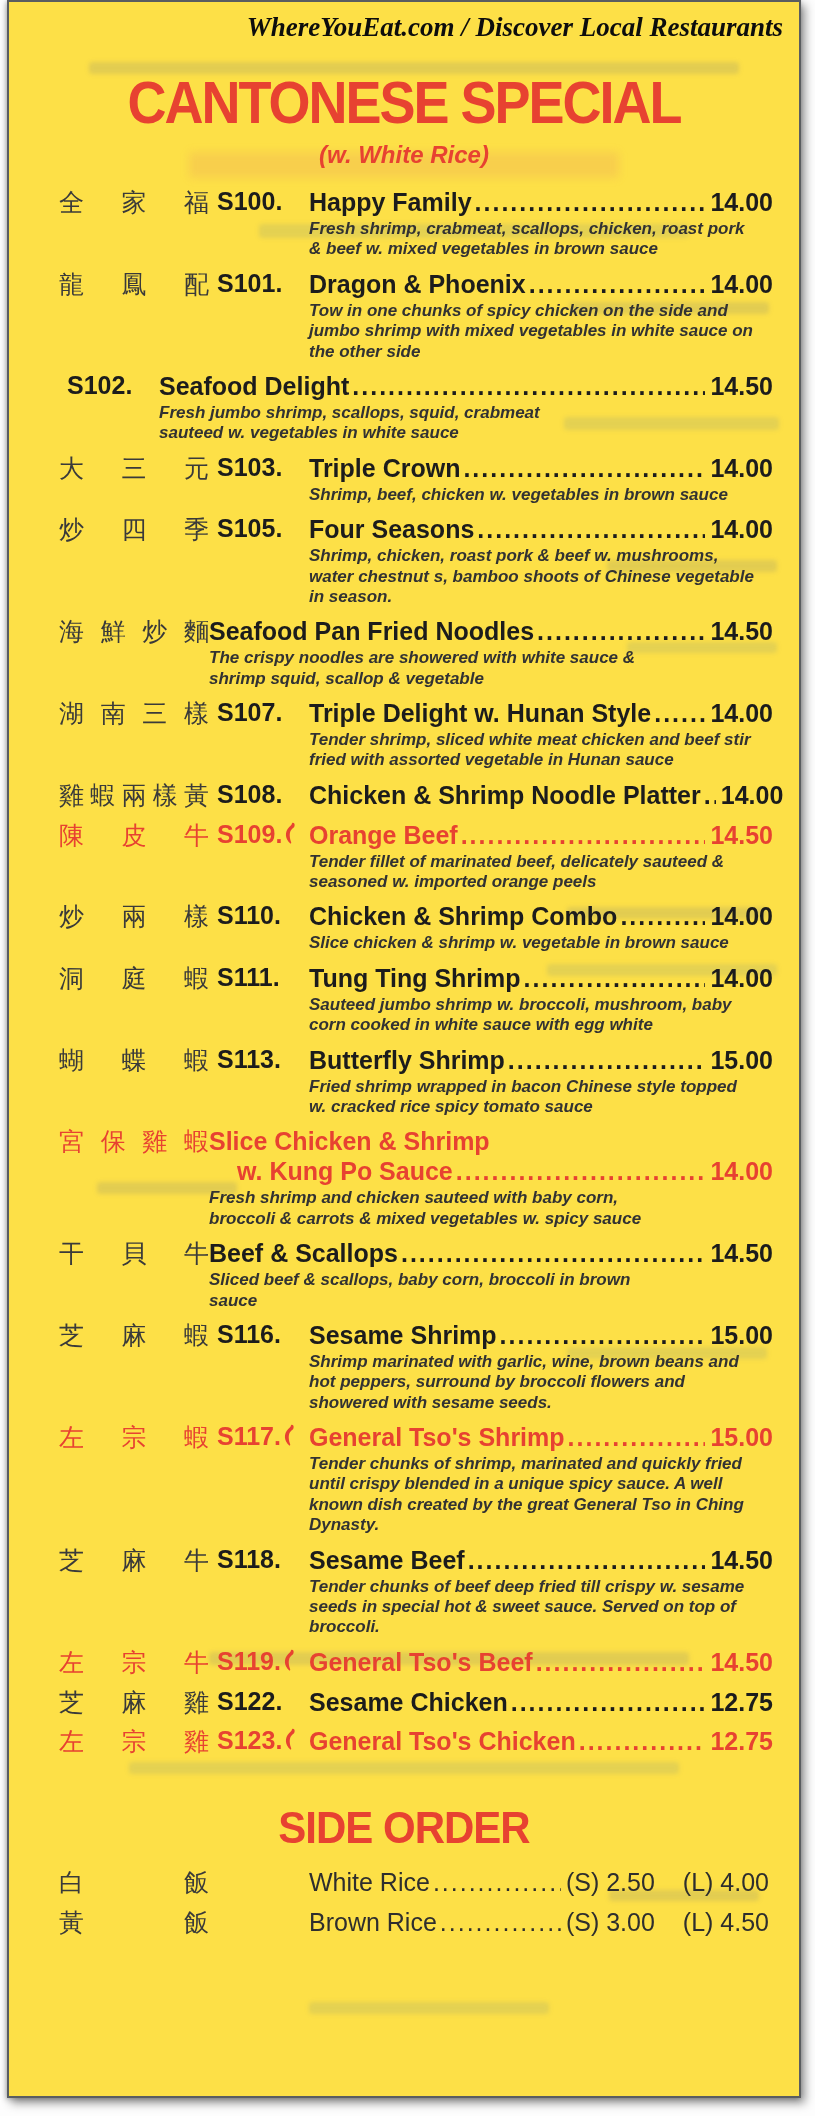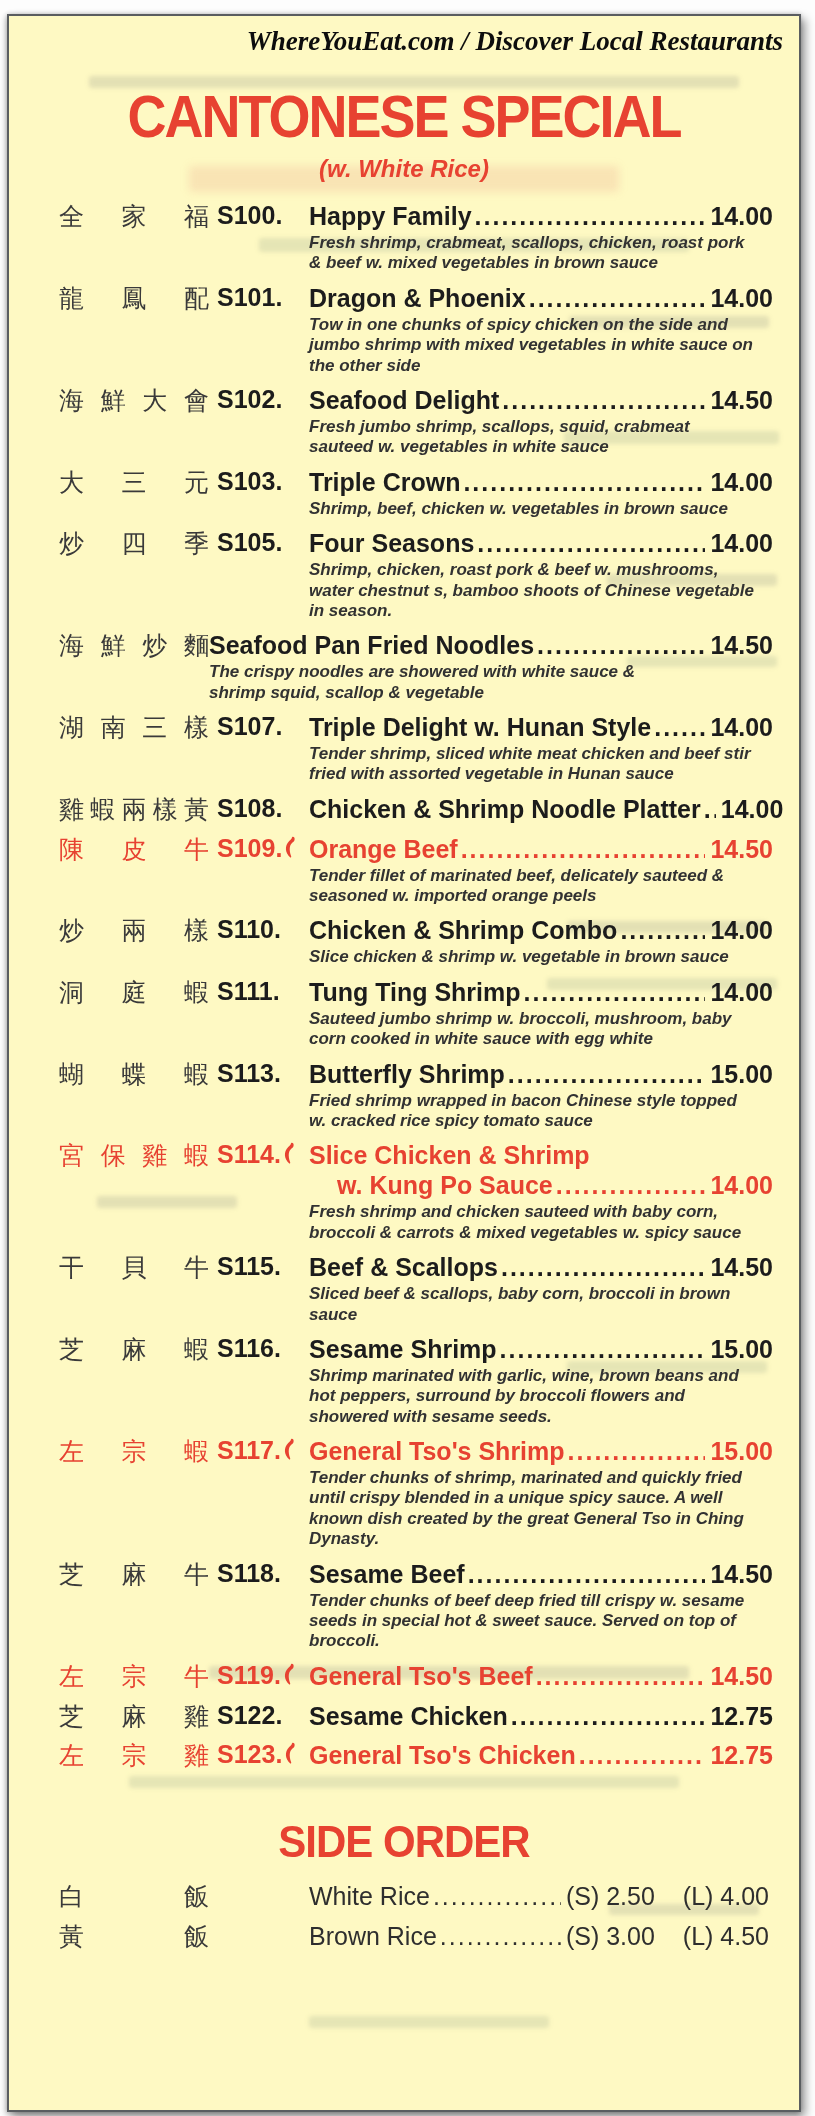--- a/index.html
+++ b/index.html
@@ -3,22 +3,22 @@
 <meta charset="utf-8">
 <style>
   html,body{margin:0;padding:0;}
   body{
     width:815px;height:2116px;position:relative;overflow:hidden;
     background:#fdfdfd;
     font-family:"Liberation Sans",sans-serif;
     -webkit-font-smoothing:antialiased;
   }
   .page{
-    position:absolute;left:7px;top:14px;width:790px;height:2094px;
-    background:#fef9c3;
+    position:absolute;left:7px;top:0;width:790px;height:2094px;
+    background:#fde047;
     border:2px solid #5a5d60;
     box-shadow:4px 5px 9px rgba(0,0,0,.42),-2px 2px 5px rgba(0,0,0,.16),0 -1px 4px rgba(0,0,0,.12);
     overflow:hidden;
   }
   
   .ghost{position:absolute;filter:blur(2px);border-radius:3px;pointer-events:none;}
   .g-gray{background:rgba(120,125,120,.20);}
   .g-green{background:rgba(130,150,125,.20);}
   .g-pink{background:rgba(225,120,105,.16);}
 
@@ -136,21 +136,20 @@
           <div class="nameline">
             <span class="name">Dragon &amp; Phoenix</span>
             <span class="dots">..........................................................................................</span>
             <span class="price">14.00</span>
           </div>
           <div class="desc">Tow in one chunks of spicy chicken on the side and jumbo shrimp with mixed vegetables in white sauce on the other side</div>
         </div>
   </div>
 
   <div class="item">
-    <div class="zh">海 鮮 大 會</div>
     <div class="code">
       <span class="code-text">S102.</span>
 
     </div>
     <div class="main">
           <div class="nameline">
             <span class="name">Seafood Delight</span>
             <span class="dots">..........................................................................................</span>
             <span class="price">14.50</span>
           </div>
@@ -294,45 +293,35 @@
             <span class="name">Butterfly Shrimp</span>
             <span class="dots">..........................................................................................</span>
             <span class="price">15.00</span>
           </div>
           <div class="desc">Fried shrimp wrapped in bacon Chinese style topped w. cracked rice spicy tomato sauce</div>
         </div>
   </div>
 
   <div class="item red">
     <div class="zh">宮 保 雞 蝦</div>
-    <div class="code">
-      <span class="code-text">S114.</span>
-      <svg class="chili" viewBox="0 0 18 30" aria-hidden="true">
-        <path fill="#e74231" d="M11.2 1.2 C 12.9 0.6, 14.6 1.8, 14.1 4.6 C 13.8 6.2, 12.6 7.4, 11.5 8.2 C 8.2 10.8, 6.6 16.2, 9.8 25.4 C 10.3 26.6, 9.4 27.4, 8.4 26.6 C 2.4 21.6, 1.2 12.4, 7.4 6.4 C 8.6 5.2, 9.8 4.2, 10.4 3.0 C 10.7 2.2, 10.9 1.4, 11.2 1.2 Z"></path>
-      </svg>
-    </div>
     <div class="main">
           <div class="nameline">
             <span class="name">Slice Chicken &amp; Shrimp</span>
           </div>
           <div class="nameline indent">
             <span class="name">w. Kung Po Sauce</span>
             <span class="dots">..........................................................................................</span>
             <span class="price">14.00</span>
           </div>
           <div class="desc">Fresh shrimp and chicken sauteed with baby corn, broccoli &amp; carrots &amp; mixed vegetables w. spicy sauce</div>
         </div>
   </div>
 
   <div class="item">
     <div class="zh">干 貝 牛</div>
-    <div class="code">
-      <span class="code-text">S115.</span>
-
-    </div>
     <div class="main">
           <div class="nameline">
             <span class="name">Beef &amp; Scallops</span>
             <span class="dots">..........................................................................................</span>
             <span class="price">14.50</span>
           </div>
           <div class="desc">Sliced beef &amp; scallops, baby corn, broccoli in brown sauce</div>
         </div>
   </div>
 

